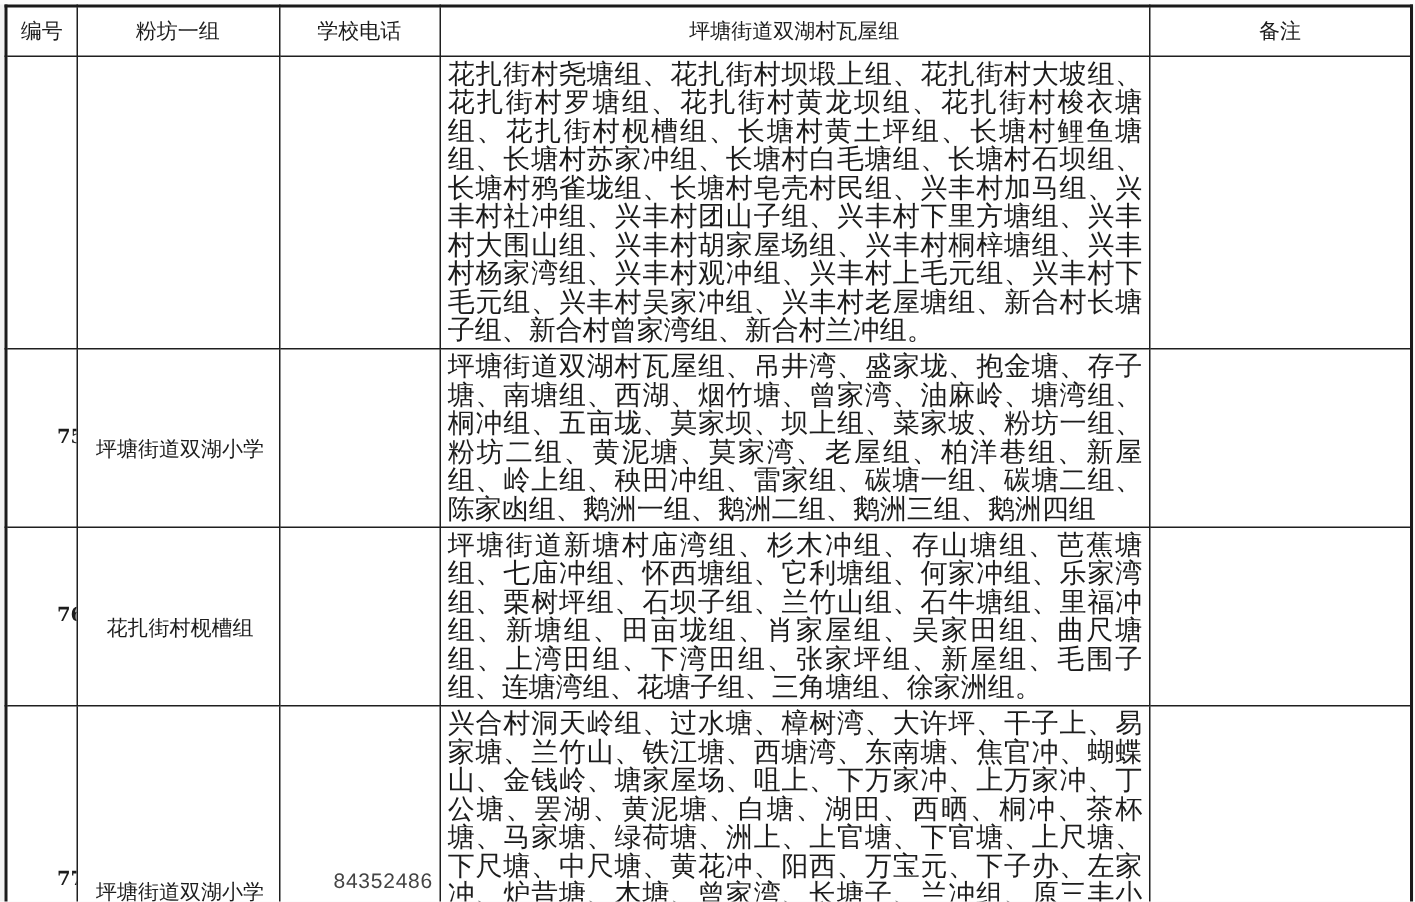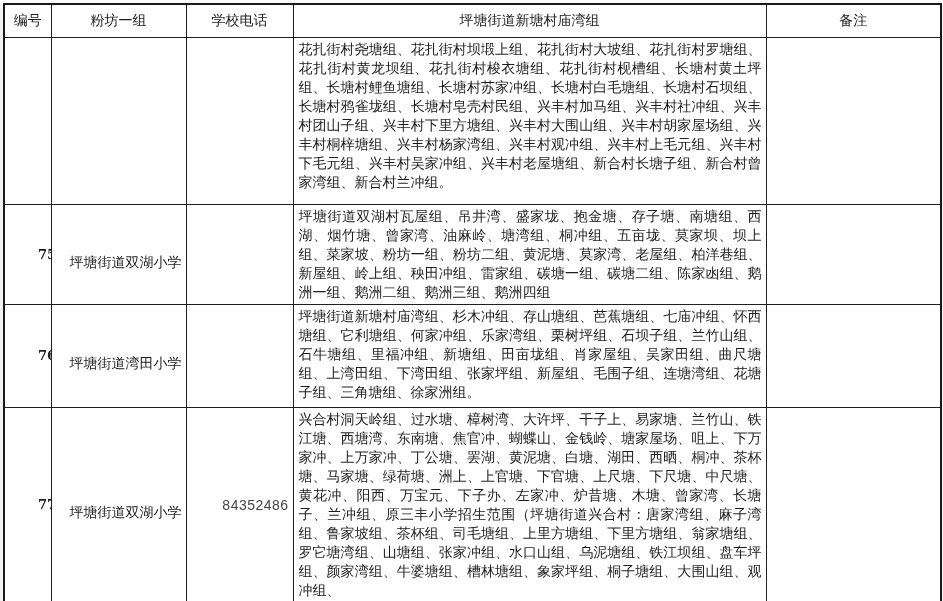--- a/index.html
+++ b/index.html
@@ -42,38 +42,38 @@
   }
   td.cell-id {
     text-align: center;
     vertical-align: middle;
     font-weight: bold;
     font-size: 13px;
     font-family: "DejaVu Serif", "Liberation Serif", serif;
   }
   td.cell-name {
     vertical-align: middle;
-    text-align: right;
+    text-align: center;
     padding: 18px 4px 2px 7px;
     font-size: 14px;
     line-height: 21px;
   }
   td.cell-phone {
     vertical-align: middle;
     text-align: center;
     font-size: 14px;
     color: #444444;
     letter-spacing: 0.5px;
   }
   td.cell-range {
     vertical-align: top;
     text-align: justify;
     text-justify: inter-ideograph;
     padding: 2px 4px 2px 5px;
-    font-size: 14px;
+    font-size: 18px;
     line-height: 19px;
     word-break: break-all;
   }
   td.cell-note {
     vertical-align: middle;
   }
   tr.row-cont  { height: 167px; }
   tr.row-75    { height: 100px; }
   tr.row-76    { height: 103px; }
   tr.row-77    { height: 193px; }
@@ -88,42 +88,42 @@
       <col style="width:135px">
       <col style="width:107px">
       <col style="width:473px">
       <col style="width:175px">
     </colgroup>
     <thead>
       <tr>
         <th>编号</th>
         <th>粉坊一组</th>
         <th>学校电话</th>
-        <th>坪塘街道新塘村庙湾组</th>
+        <th>坪塘街道双湖村瓦屋组</th>
         <th>备注</th>
       </tr>
     </thead>
     <tbody>
       <tr class="row-cont">
         <td class="cell-id"></td>
         <td class="cell-name"></td>
         <td class="cell-phone"></td>
         <td class="cell-range">花扎街村尧塘组、花扎街村坝塅上组、花扎街村大坡组、花扎街村罗塘组、花扎街村黄龙坝组、花扎街村梭衣塘组、花扎街村枧槽组、长塘村黄土坪组、长塘村鲤鱼塘组、长塘村苏家冲组、长塘村白毛塘组、长塘村石坝组、长塘村鸦雀垅组、长塘村皂壳村民组、兴丰村加马组、兴丰村社冲组、兴丰村团山子组、兴丰村下里方塘组、兴丰村大围山组、兴丰村胡家屋场组、兴丰村桐梓塘组、兴丰村杨家湾组、兴丰村观冲组、兴丰村上毛元组、兴丰村下毛元组、兴丰村吴家冲组、兴丰村老屋塘组、新合村长塘子组、新合村曾家湾组、新合村兰冲组。</td>
         <td class="cell-note"></td>
       </tr>
       <tr class="row-75">
         <td class="cell-id">75</td>
         <td class="cell-name">坪塘街道双湖小学</td>
         <td class="cell-phone"></td>
         <td class="cell-range">坪塘街道双湖村瓦屋组、吊井湾、盛家垅、抱金塘、存子塘、南塘组、西湖、烟竹塘、曾家湾、油麻岭、塘湾组、桐冲组、五亩垅、莫家坝、坝上组、菜家坡、粉坊一组、粉坊二组、黄泥塘、莫家湾、老屋组、柏洋巷组、新屋组、岭上组、秧田冲组、雷家组、碳塘一组、碳塘二组、陈家凼组、鹅洲一组、鹅洲二组、鹅洲三组、鹅洲四组</td>
         <td class="cell-note"></td>
       </tr>
       <tr class="row-76">
         <td class="cell-id">76</td>
-        <td class="cell-name">坪塘街道湾田小学</td>
+        <td class="cell-name">花扎街村枧槽组</td>
         <td class="cell-phone"></td>
         <td class="cell-range">坪塘街道新塘村庙湾组、杉木冲组、存山塘组、芭蕉塘组、七庙冲组、怀西塘组、它利塘组、何家冲组、乐家湾组、栗树坪组、石坝子组、兰竹山组、石牛塘组、里福冲组、新塘组、田亩垅组、肖家屋组、吴家田组、曲尺塘组、上湾田组、下湾田组、张家坪组、新屋组、毛围子组、连塘湾组、花塘子组、三角塘组、徐家洲组。</td>
         <td class="cell-note"></td>
       </tr>
       <tr class="row-77">
         <td class="cell-id">77</td>
         <td class="cell-name">坪塘街道双湖小学</td>
         <td class="cell-phone">84352486</td>
         <td class="cell-range">兴合村洞天岭组、过水塘、樟树湾、大许坪、干子上、易家塘、兰竹山、铁江塘、西塘湾、东南塘、焦官冲、蝴蝶山、金钱岭、塘家屋场、咀上、下万家冲、上万家冲、丁公塘、罢湖、黄泥塘、白塘、湖田、西晒、桐冲、茶杯塘、马家塘、绿荷塘、洲上、上官塘、下官塘、上尺塘、下尺塘、中尺塘、黄花冲、阳西、万宝元、下子办、左家冲、炉昔塘、木塘、曾家湾、长塘子、兰冲组、原三丰小学招生范围（坪塘街道兴合村：唐家湾组、麻子湾组、鲁家坡组、茶杯组、司毛塘组、上里方塘组、下里方塘组、翁家塘组、罗它塘湾组、山塘组、张家冲组、水口山组、乌泥塘组、铁江坝组、盘车坪组、颜家湾组、牛婆塘组、槽林塘组、象家坪组、桐子塘组、大围山组、观冲组、</td>
         <td class="cell-note"></td>

